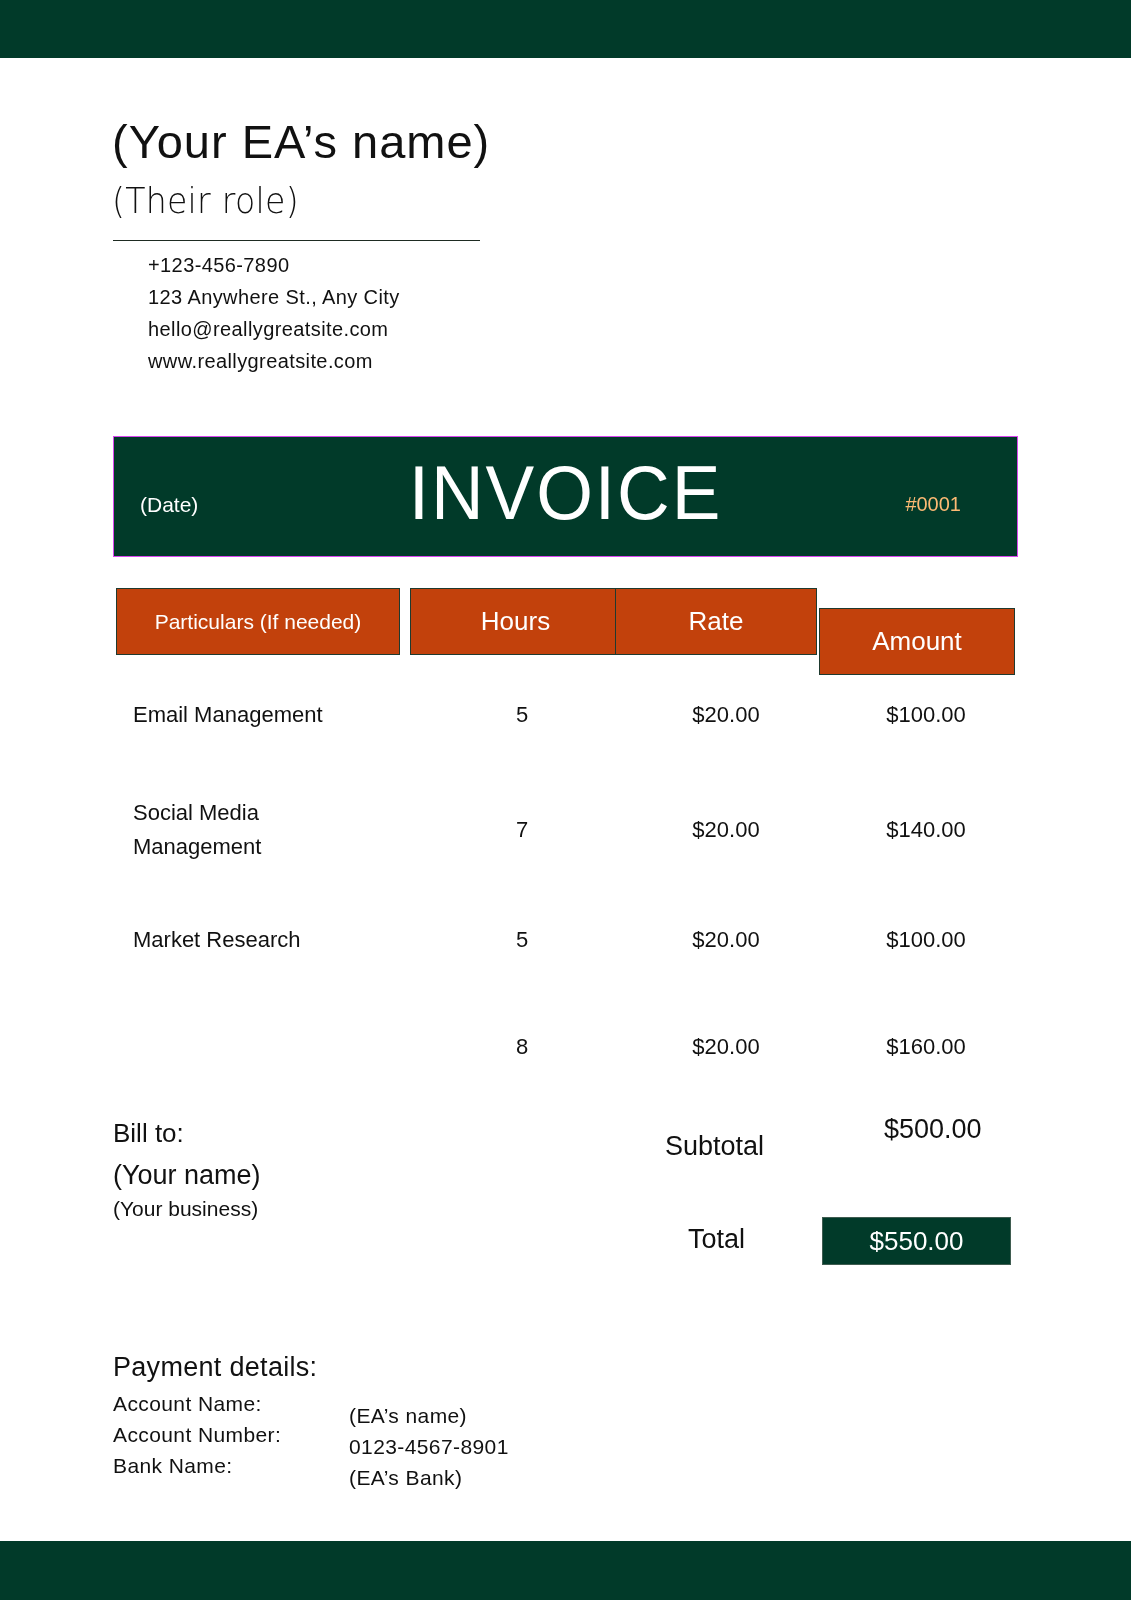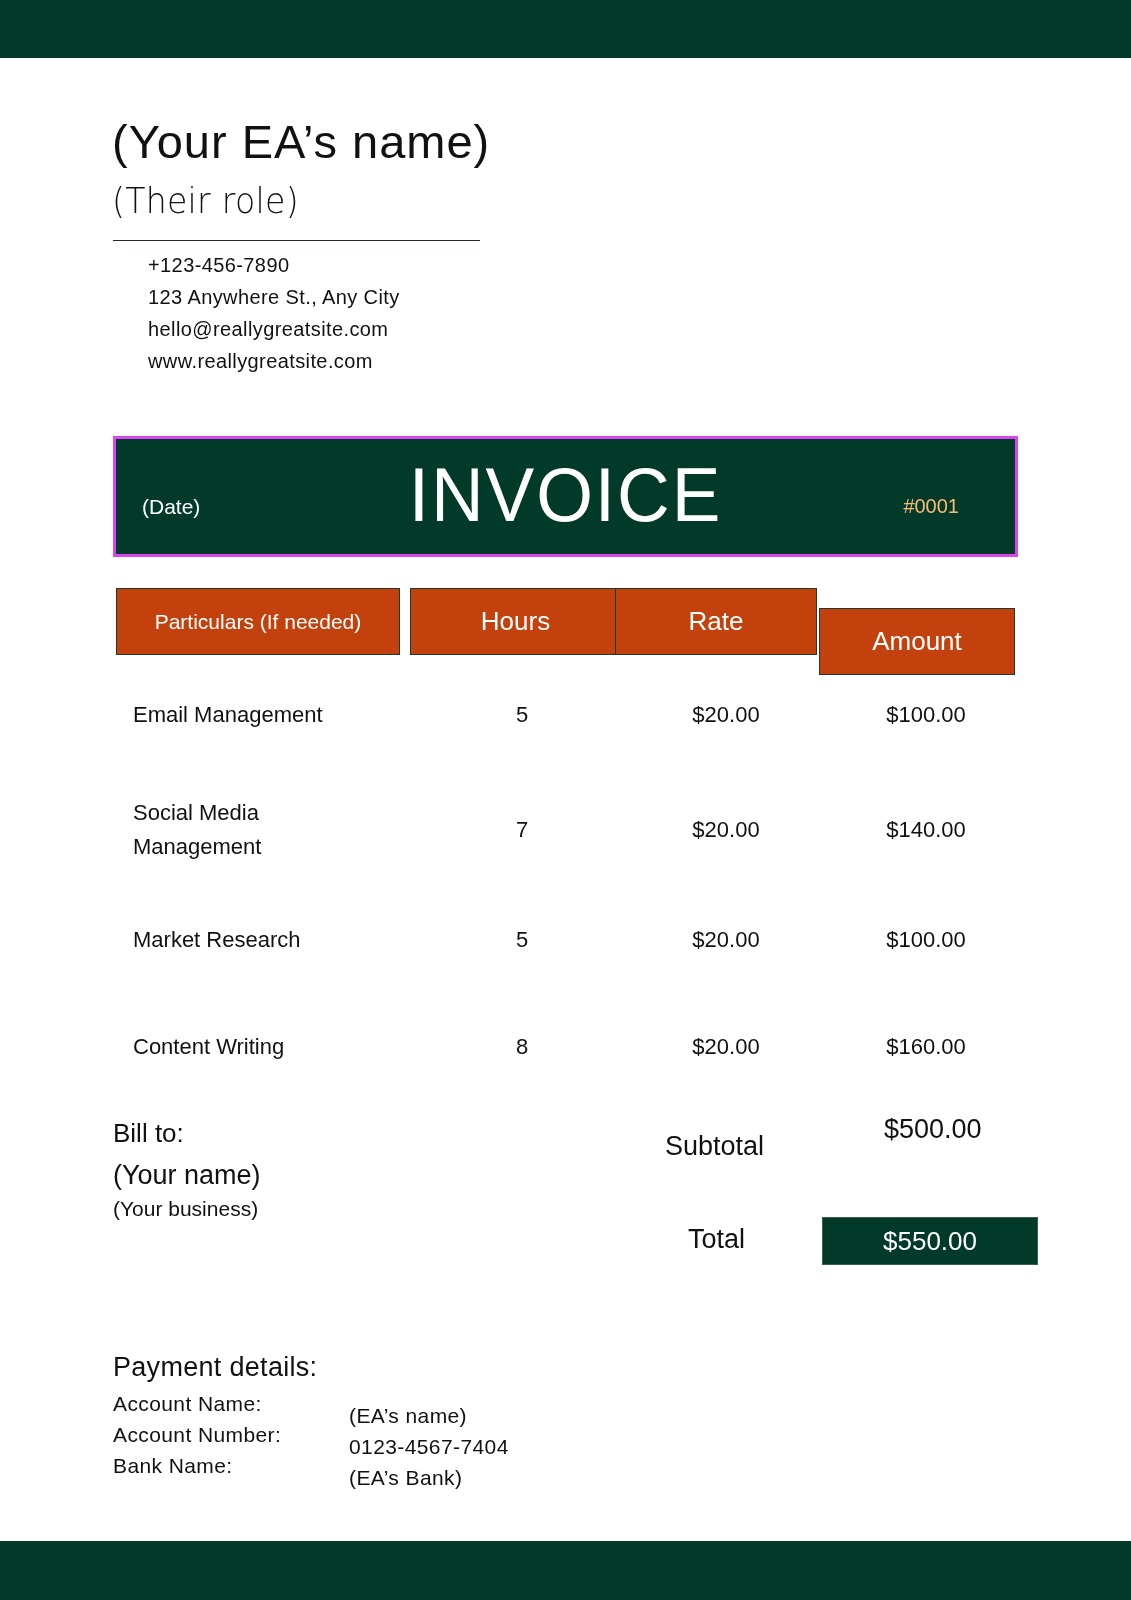--- a/index.html
+++ b/index.html
@@ -12,21 +12,21 @@
   .bar.top { top: 0; height: 58px; }
   .bar.bottom { top: 1541px; height: 59px; }
 
   .abs { position: absolute; white-space: nowrap; }
 
   .ea-name { left: 112px; top: 112px; font-size: 47px; font-family: "Liberation Sans", sans-serif; letter-spacing: 1px; color: #111; line-height: 60px; }
   .ea-role { left: 112px; top: 178px; font-size: 36px; font-family: "DejaVu Sans", sans-serif; font-weight: 300; color: #111; line-height: 46px; letter-spacing: 0.3px; transform: scaleX(0.92); transform-origin: left; }
   .divider { left: 113px; top: 240px; width: 367px; height: 1px; background: #1e2b22; }
   .contact { left: 148px; font-size: 20px; font-family: "Liberation Sans", sans-serif; color: #111; letter-spacing: 0.4px; line-height: 24px; }
 
-  .banner { left: 113px; top: 436px; width: 905px; height: 121px; background: #013a29; border: 3px solid #d946ef; box-sizing: border-box; }
+  .banner { left: 113px; top: 436px; width: 905px; height: 121px; background: #013a29; border: 1px solid #d946ef; box-sizing: border-box; }
   .banner-date { position: absolute; left: 26px; top: 56px; color: #fff; font-size: 21px; font-family: "Liberation Sans", sans-serif; }
   .banner-title { position: absolute; left: 0; right: 0; top: 8px; text-align: center; color: #fff; font-size: 76px; font-family: "Liberation Sans", sans-serif; font-weight: 300; letter-spacing: 2px; line-height: 96px; transform: scaleX(0.96); }
   .banner-number { position: absolute; right: 56px; top: 56px; color: #fdba74; font-size: 20px; font-family: "Liberation Sans", sans-serif; }
 
   .th { position: absolute; top: 588px; height: 67px; background: #c2410c; border: 1px solid #1f3a2f; box-sizing: border-box; color: #fff; display: flex; align-items: center; justify-content: center; font-family: "Liberation Sans", sans-serif; }
   .th.c1 { left: 116px; width: 284px; font-size: 21px; }
   .th.c2 { left: 402px; width: 211px; font-size: 26px; margin-left: 8px; }
   .th.c3 { left: 615px; width: 202px; font-size: 26px; }
   .th.c4 { left: 819px; width: 196px; font-size: 26px; margin-top: 20px; }
 
@@ -36,21 +36,21 @@
   .row .rate { position: absolute; left: 545px; width: 130px; text-align: center; }
   .row .amount { position: absolute; left: 740px; width: 140px; text-align: center; }
 
   .bill-label { left: 113px; top: 1118px; font-size: 26px; font-family: "Liberation Sans", sans-serif; }
   .bill-name { left: 113px; top: 1160px; font-size: 27px; font-family: "Liberation Sans", sans-serif; text-align: center; }
   .bill-business { left: 113px; top: 1197px; font-size: 21px; font-family: "Liberation Sans", sans-serif; }
 
   .subtotal-label { left: 665px; top: 1131px; font-size: 27px; font-family: "Liberation Sans", sans-serif; }
   .subtotal-value { left: 884px; top: 1114px; font-size: 27px; font-family: "Liberation Sans", sans-serif; }
   .total-label { left: 688px; top: 1224px; font-size: 27px; font-family: "Liberation Sans", sans-serif; }
-  .total-box { left: 822px; top: 1217px; width: 216px; height: 48px; background: #013a29; border: 1px solid #3f5c50; box-sizing: border-box; color: #fff; display: flex; align-items: center; justify-content: center; font-size: 26px; font-family: "Liberation Sans", sans-serif; }
+  .total-box { left: 822px; top: 1217px; width: 189px; height: 48px; background: #013a29; border: 1px solid #3f5c50; box-sizing: border-box; color: #fff; display: flex; align-items: center; justify-content: center; font-size: 26px; font-family: "Liberation Sans", sans-serif; }
 
   .pay-title { left: 113px; top: 1352px; font-size: 27px; font-family: "Liberation Sans", sans-serif; letter-spacing: 0.3px; }
   .pay-label { left: 113px; font-size: 21px; font-family: "Liberation Sans", sans-serif; letter-spacing: 0.4px; }
   .pay-value { left: 349px; font-size: 21px; font-family: "Liberation Sans", sans-serif; letter-spacing: 0.4px; margin-top: 12px; }
 </style>
 </head>
 <body>
 
 <div class="bar top"></div>
 
@@ -89,36 +89,35 @@
 </div>
 
 <div class="row" style="top:920px;height:40px">
   <div class="desc">Market Research</div>
   <div class="hours">5</div>
   <div class="rate">$20.00</div>
   <div class="amount">$100.00</div>
 </div>
 
 <div class="row" style="top:1027px;height:40px">
-  <div class="desc">Content Writing</div>
   <div class="hours">8</div>
   <div class="rate">$20.00</div>
   <div class="amount">$160.00</div>
 </div>
 
 <div class="abs bill-label">Bill to:</div>
 <div class="abs bill-name">(Your name)</div>
 <div class="abs bill-business">(Your business)</div>
 
 <div class="abs subtotal-label">Subtotal</div>
 <div class="abs subtotal-value">$500.00</div>
 <div class="abs total-label">Total</div>
 <div class="abs total-box">$550.00</div>
 
 <div class="abs pay-title">Payment details:</div>
 <div class="abs pay-label" style="top:1392px">Account Name:</div>
 <div class="abs pay-value" style="top:1392px">(EA’s name)</div>
 <div class="abs pay-label" style="top:1423px">Account Number:</div>
-<div class="abs pay-value" style="top:1423px">0123-4567-7404</div>
+<div class="abs pay-value" style="top:1423px">0123-4567-8901</div>
 <div class="abs pay-label" style="top:1454px">Bank Name:</div>
 <div class="abs pay-value" style="top:1454px">(EA’s Bank)</div>
 
 <div class="bar bottom"></div>
 
 </body></html>

